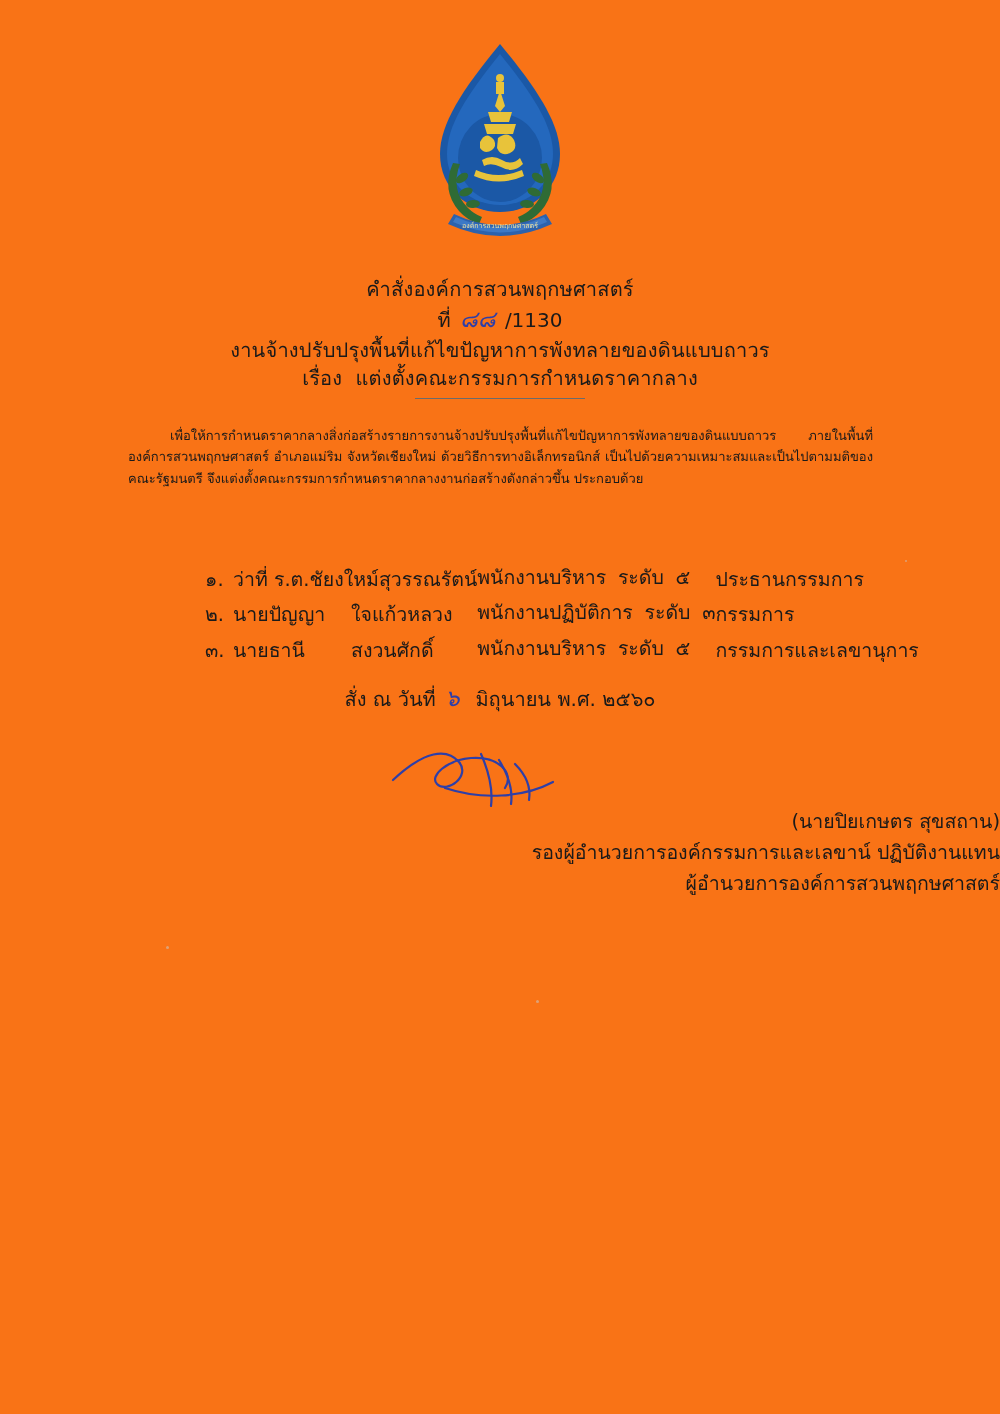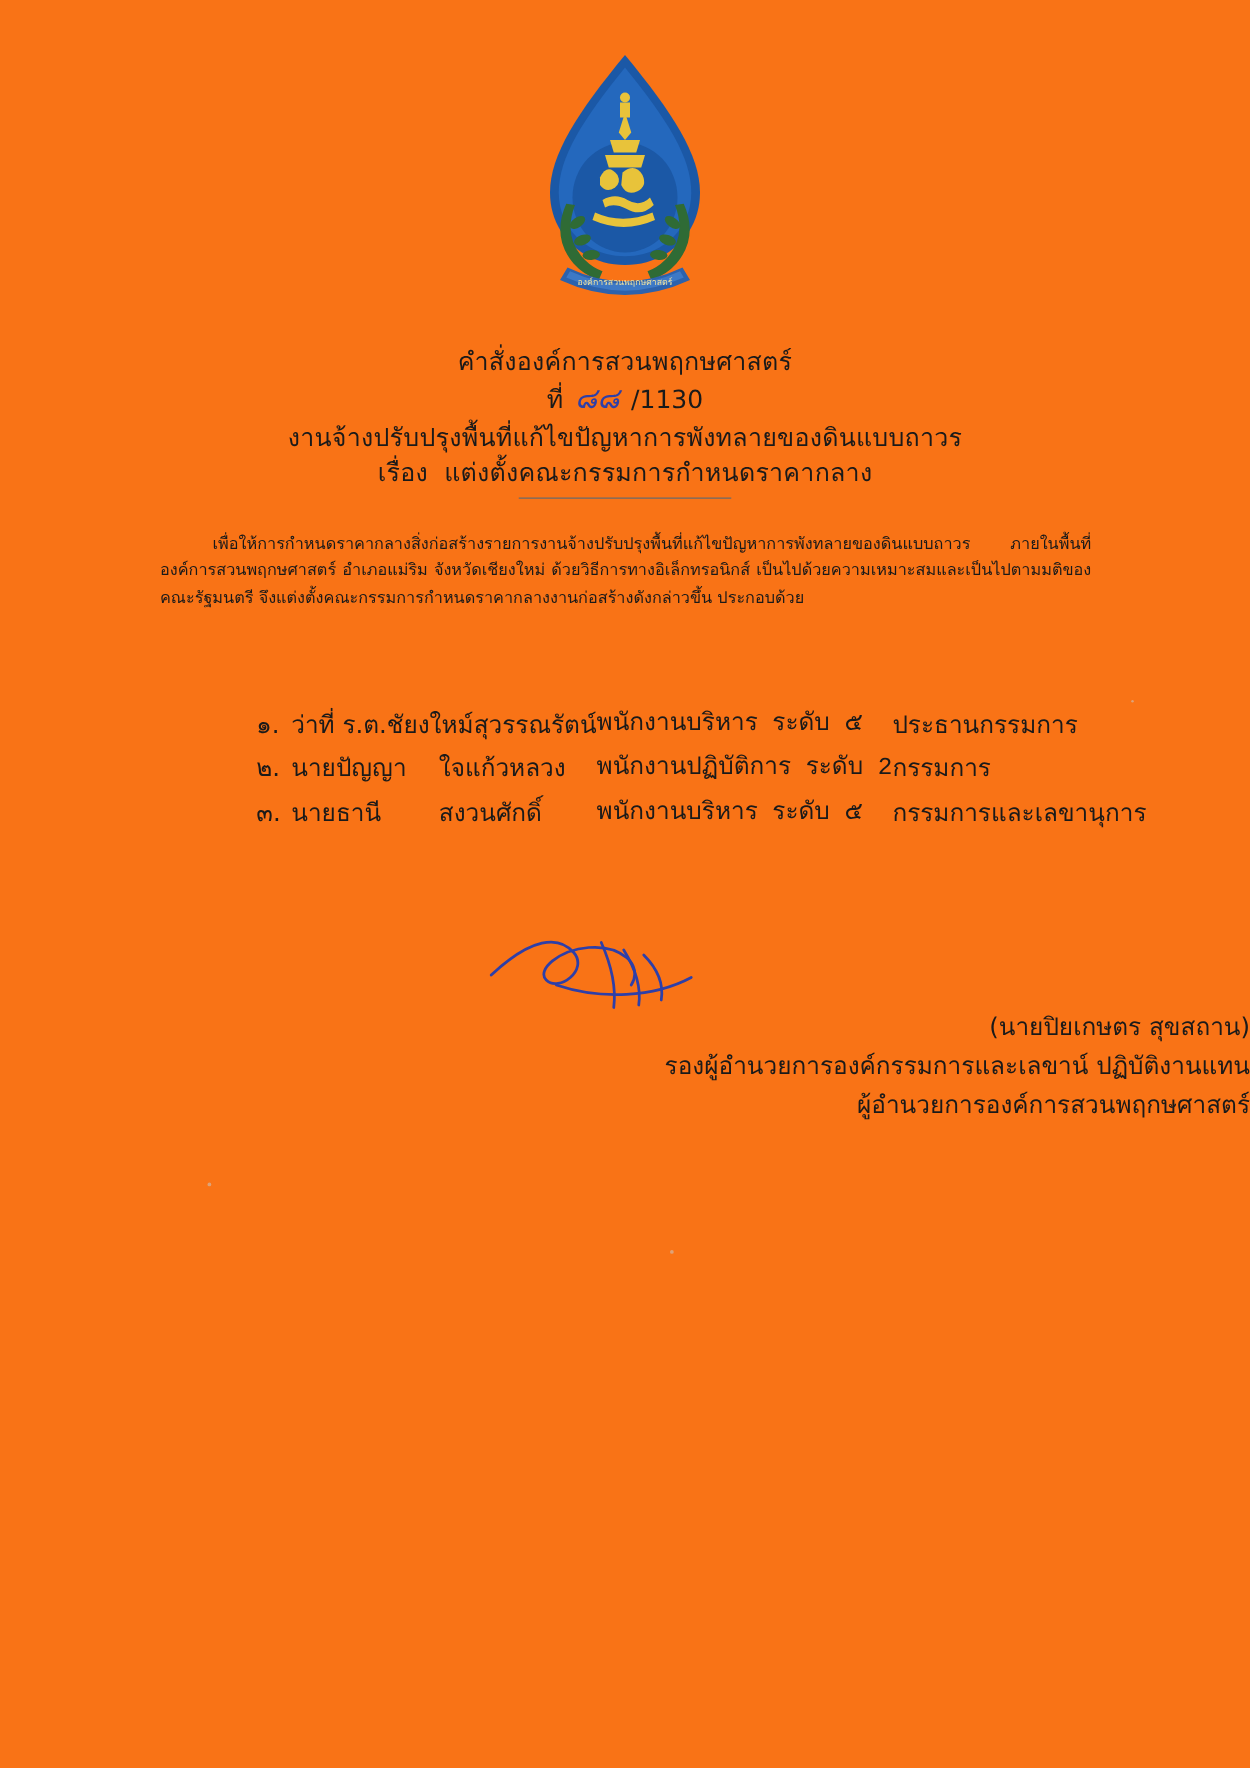--- a/index.html
+++ b/index.html
@@ -219,35 +219,40 @@
             <span class="nm-first">ว่าที่ ร.ต.ชัยงใหม์</span><span>สุวรรณรัตน์</span>
           </td>
           <td class="c-pos">พนักงานบริหาร ระดับ ๕</td>
           <td class="c-role">ประธานกรรมการ</td>
         </tr>
         <tr>
           <td class="c-num">๒.</td>
           <td class="c-name">
             <span class="nm-first">นายปัญญา</span><span>ใจแก้วหลวง</span>
           </td>
-          <td class="c-pos">พนักงานปฏิบัติการ ระดับ 2</td>
+          <td class="c-pos">พนักงานปฏิบัติการ ระดับ ๓</td>
           <td class="c-role">กรรมการ</td>
         </tr>
         <tr>
           <td class="c-num">๓.</td>
           <td class="c-name">
             <span class="nm-first">นายธานี</span><span>สงวนศักดิ์</span>
           </td>
           <td class="c-pos">พนักงานบริหาร ระดับ ๕</td>
           <td class="c-role">กรรมการและเลขานุการ</td>
         </tr>
       </tbody>
     </table>
   </div>
 
+  <div class="dateline">
+    <span>สั่ง  ณ  วันที่</span>
+    <span class="hw">๖</span>
+    &nbsp;<span>มิถุนายน พ.ศ. ๒๕๖๐</span>
+  </div>
 
   <div class="signature-mark">
     <svg viewBox="0 0 230 75" width="230" height="75" xmlns="http://www.w3.org/2000/svg">
       <g fill="none" stroke="#2e3fa8" stroke-width="2.2" stroke-linecap="round">
         <path d="M8 38 C40 8 62 6 74 20 C86 34 62 52 52 42 C44 34 62 18 86 16 C112 14 130 30 120 46"></path>
         <path d="M96 12 C104 30 108 48 106 64"></path>
         <path d="M114 18 C124 34 128 48 126 62"></path>
         <path d="M130 22 C142 34 146 46 144 58"></path>
         <path d="M60 46 C96 58 138 56 168 40"></path>
       </g>

